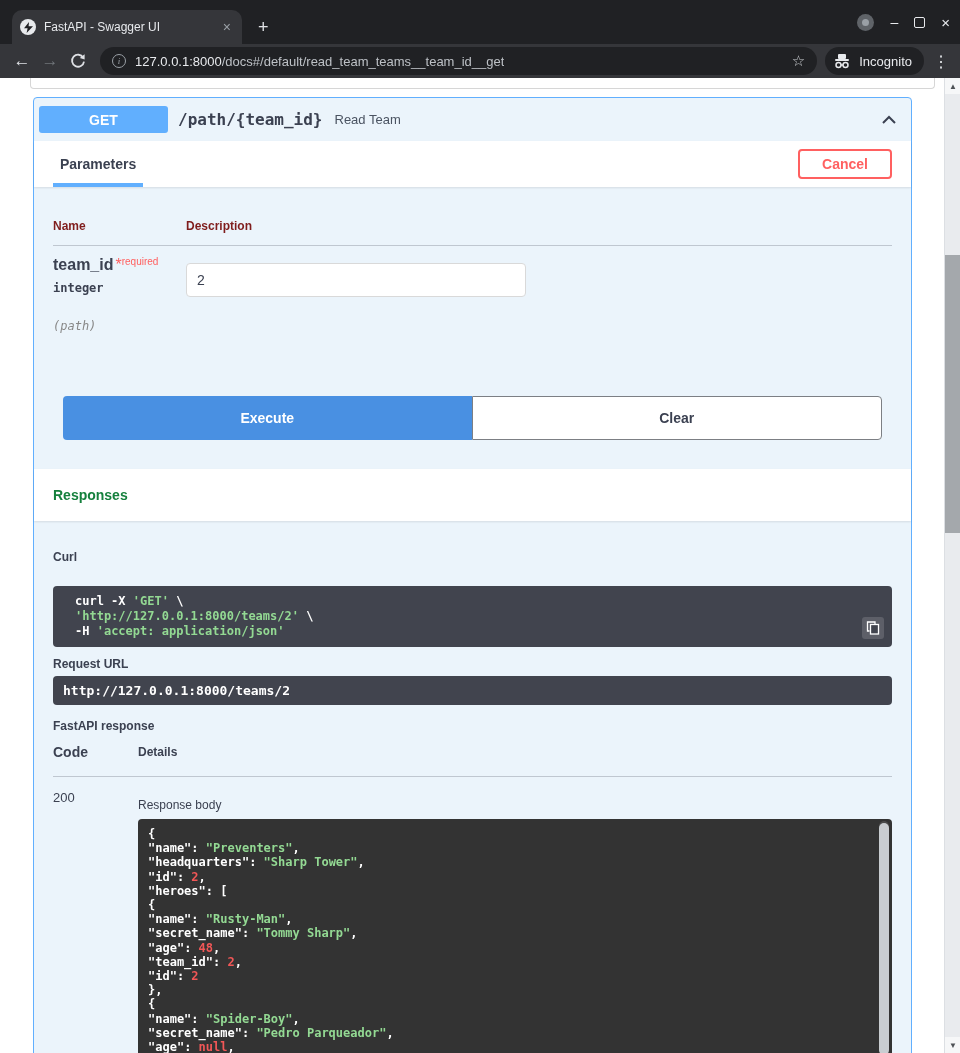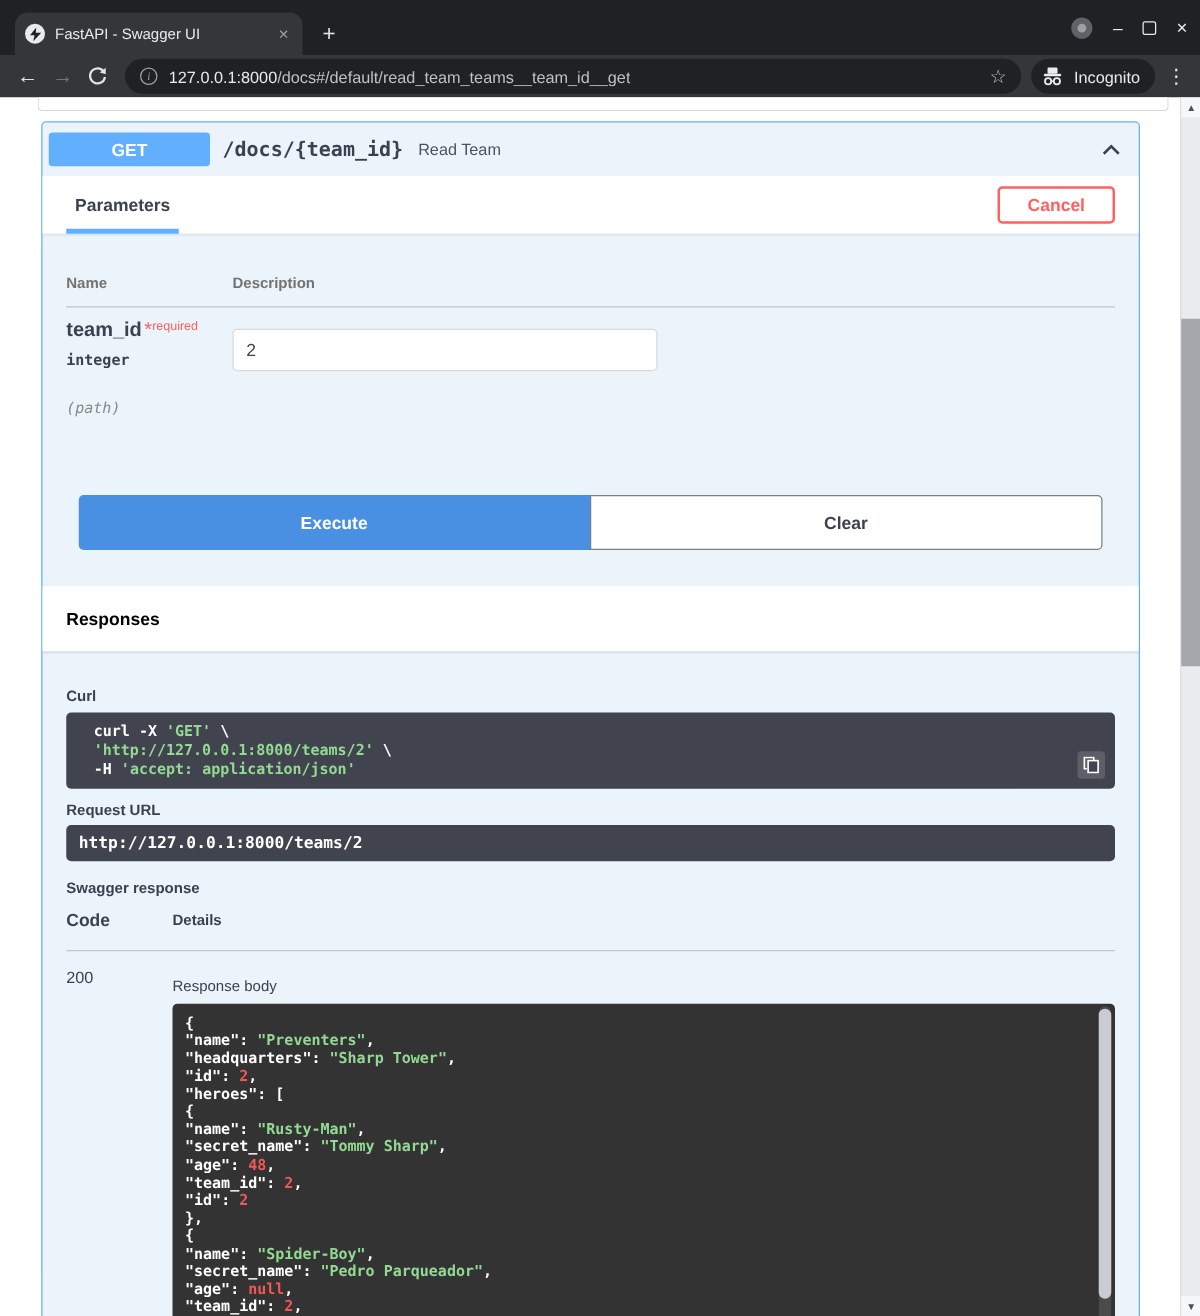--- a/index.html
+++ b/index.html
@@ -62,21 +62,21 @@
                     padding:0 19px; box-shadow:0 1px 2px rgba(0,0,0,.1); position:relative; }
   .param-tab { height:100%; display:flex; align-items:center; position:relative; padding:0 7px;
                font-size:14px; font-weight:bold; color:#3b4151; }
   .param-tab::after { content:""; position:absolute; left:0; right:0; bottom:0; height:4px;
                       background:var(--method-get,#61affe); }
   .cancel-btn { margin-left:auto; border:2px solid var(--cancel,#ff6060); color:var(--cancel,#ff6060);
                 background:#fff; border-radius:4px; font-size:14px; font-weight:bold;
                 padding:5px 22px; cursor:pointer; font-family:inherit; }
 
   .params-body { padding:32px 19px 29px; }
-  .cols-head { display:flex; font-size:12px; font-weight:bold; color:#737373;
+  .cols-head { display:flex; font-size:12px; font-weight:bold; color:#7f1d1d;
                padding-bottom:12px; border-bottom:1px solid rgba(59,65,81,.25); }
   .col-name { width:133px; }
   .param-row { display:flex; padding-top:10px; }
   .p-name { font-size:16px; font-weight:bold; color:#3b4151; }
   .p-star { color:var(--cancel,#ff6060); margin-left:2px; }
   .p-required { color:var(--cancel,#ff6060); font-size:10px; position:relative; top:-5px;
                 margin-left:0; font-weight:normal; }
   .p-type { font-family:"DejaVu Sans Mono",monospace; font-size:12px; font-weight:bold;
             color:#3b4151; margin-top:7px; }
   .p-in { font-family:"DejaVu Sans Mono",monospace; font-size:12px; font-style:italic;
@@ -84,24 +84,24 @@
   .param-input { width:340px; height:34px; border:1px solid #d9d9d9; border-radius:4px;
                  padding:8px 10px; font-size:14px; color:#3b4151; margin-top:7px; background:#fff;
                  font-family:inherit; }
   .execute-row { display:flex; margin:63px 10px 0; height:44px; }
   .execute-btn { flex:1; background:var(--execute,#4990e2); color:#fff; font-weight:bold;
                  font-size:14px; border:none; border-radius:4px 0 0 4px; cursor:pointer; font-family:inherit; }
   .clear-btn { flex:1; background:#fff; color:#3b4151; font-weight:bold; font-size:14px;
                border:1px solid #7c7f84; border-radius:0 4px 4px 0; cursor:pointer; font-family:inherit; }
 
   .responses-header { height:52px; }
-  .resp-title { font-size:14px; font-weight:bold; color:#000000; }
+  .resp-title { font-size:14px; font-weight:bold; color:#15803d; }
   .responses-body { padding:29px 19px 40px; }
   .small-label { font-size:12px; font-weight:bold; color:#3b4151; }
-  .curl-label { margin-bottom:6px; }
+  .curl-label { margin-bottom:22px; }
   .code-block { background:var(--code-bg,#41444e); border-radius:4px; padding:8px 22px;
                 font-family:"DejaVu Sans Mono",monospace; font-size:12px; line-height:15px;
                 font-weight:600; color:#fff; position:relative; }
   .copy-btn { position:absolute; right:8px; bottom:8px; width:22px; height:22px;
               background:rgba(255,255,255,.15); border:none; border-radius:3px; display:flex;
               align-items:center; justify-content:center; cursor:pointer; }
   .requrl-label { margin:10px 0 5px; }
   .requrl-block { background:var(--code-bg,#41444e); border-radius:4px; padding:8px 10px;
                   font-family:"DejaVu Sans Mono",monospace; font-size:13px; line-height:13px;
                   font-weight:600; color:#fff; }
@@ -190,21 +190,21 @@
     <span class="menu-dots">⋮</span>
   </div>
 
   <div class="content">
     <div class="partial-strip"></div>
 
     <div class="opblock">
 
       <div class="opblock-header">
         <button class="method-badge">GET</button>
-        <span class="op-path">/docs/{team_id}</span>
+        <span class="op-path">/path/{team_id}</span>
         <span class="op-summary">Read Team</span>
         <span class="chevron">
           <svg width="16" height="10" viewBox="0 0 16 10">
               <polyline points="2,8 8,2 14,8" fill="none" stroke="#3b4151" stroke-width="2"></polyline>
             </svg>
         </span>
       </div>
 
       <div class="section-header">
         <span class="param-tab">Parameters</span>
@@ -250,21 +250,21 @@
             <svg width="14" height="14" viewBox="0 0 14 14">
               <path d="M3.5 10 H1.5 V1 H9 V3" fill="none" stroke="#ffffff" stroke-width="1.3"></path>
               <rect x="4.5" y="3.5" width="8" height="9.5" fill="#41444e" stroke="#ffffff" stroke-width="1.3"></rect>
             </svg>
           </button>
         </div>
 
         <div class="small-label requrl-label">Request URL</div>
         <div class="requrl-block">http://127.0.0.1:8000/teams/2</div>
 
-        <div class="small-label server-label">Swagger response</div>
+        <div class="small-label server-label">FastAPI response</div>
 
         <div class="code-table-head">
           <span class="code-col">Code</span>
           <span class="details-col">Details</span>
         </div>
 
         <div class="response-row">
           <span class="status-code">200</span>
           <div class="response-details">
             <div class="resp-body-label">Response body</div>

